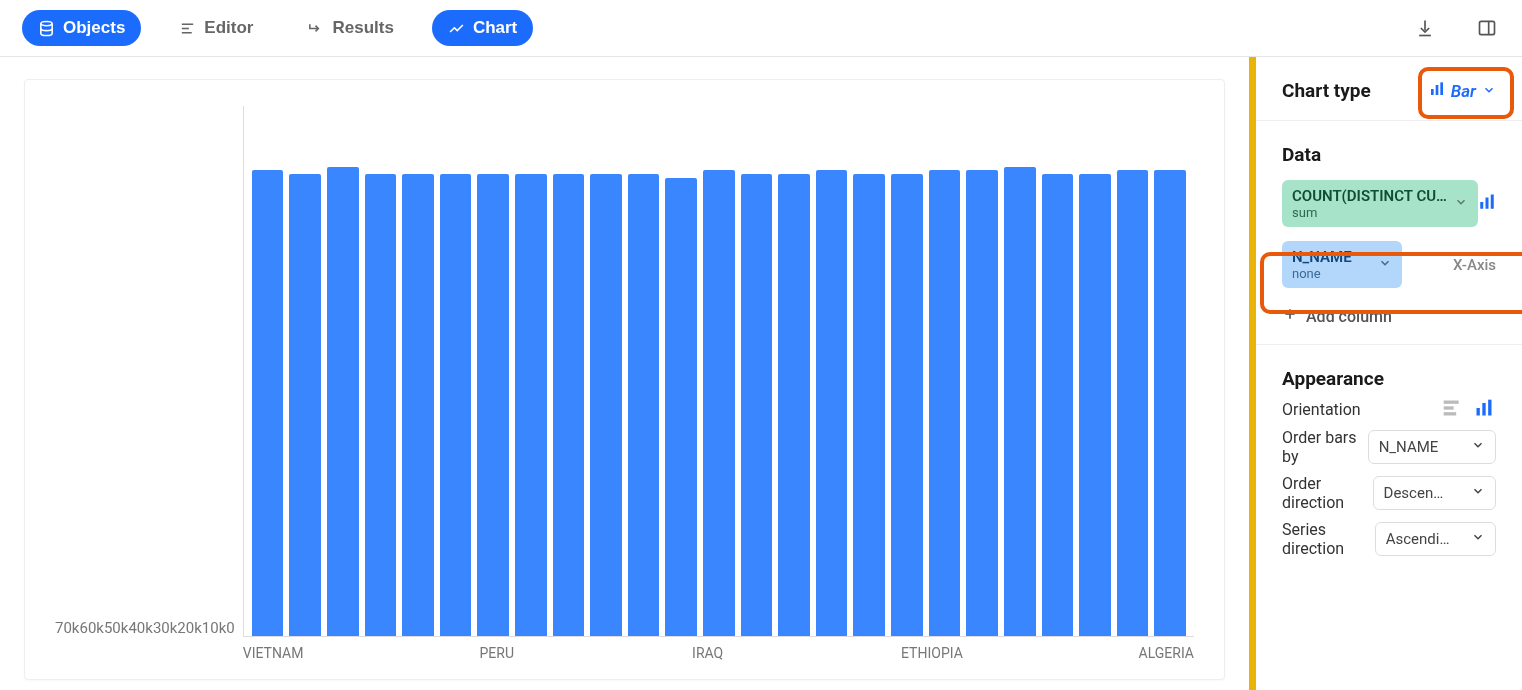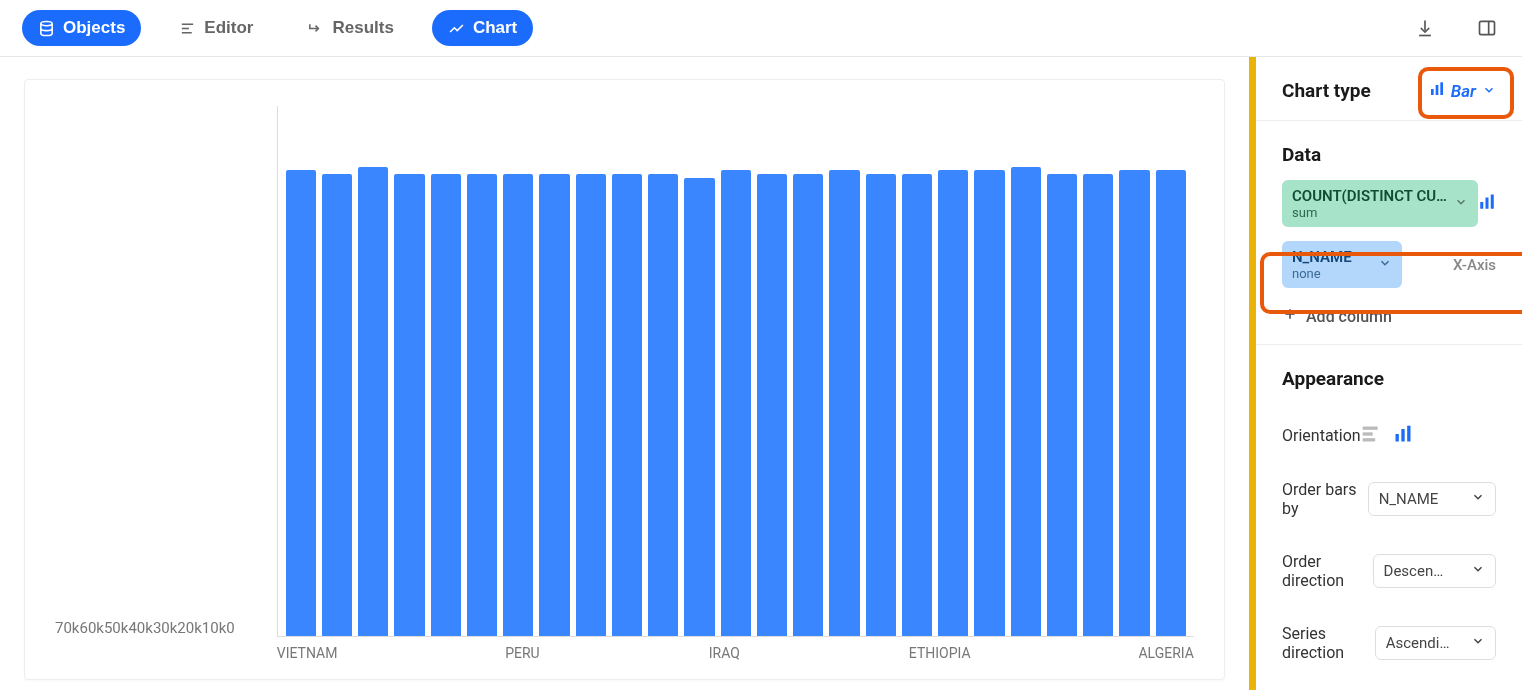--- a/index.html
+++ b/index.html
@@ -81,21 +81,21 @@
   .plot {
     flex:1; display:flex; min-height:0;
   }
   .y-axis {
     display:flex; flex-direction:row; justify-content:space-between;
     align-items:flex-end;
     padding-right:8px;
     color:#777; font-size:15px;
     padding-bottom: 24px;
   }
-  .bars-wrap { flex:1; min-width:0; display:flex; flex-direction:column;margin-left:34px; }
+  .bars-wrap { flex:1; min-width:0; display:flex; flex-direction:column; }
   .bars {
     flex:1;
     display:flex;
     align-items:flex-end;
     gap: 6px;
     border-left:1px solid #ddd;
     border-bottom:1px solid #ddd;
     padding: 0 8px 0 8px;
   }
   .bar {
@@ -161,22 +161,22 @@
   .data-row:first-of-type { margin-top: 16px; }
   .axis-hint { color:#888; font-size:15px; font-weight:500; }
   .axis-icon { color:#1b6cfc; }
   .add-col {
     display:inline-flex; align-items:center; gap:8px;
     color:#555; font-size:16px; font-weight:500;
     cursor:pointer;
     margin-top: 18px;
   }
   .app-row {
-    display:flex; align-items:center; justify-content:flex-start;
-    margin-top: 34px;
+    display:flex; align-items:center; justify-content:space-between;
+    margin-top: 8px;
     font-size: 16px;
     color:#333;
   }
   .orientation-btns { display:flex; gap:10px; }
   .ori-btn { width:22px; height:22px; cursor:pointer; display:inline-flex; }
   .sel {
     display:inline-flex; align-items:center; justify-content:space-between;
     border:1px solid #ddd; border-radius:6px;
     padding: 7px 10px;
     font-size:15px; cursor:pointer;

